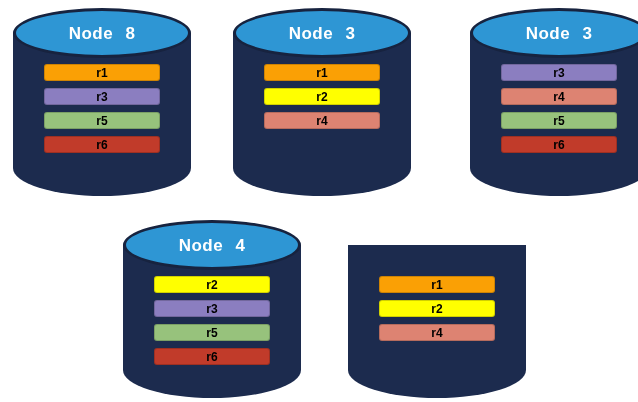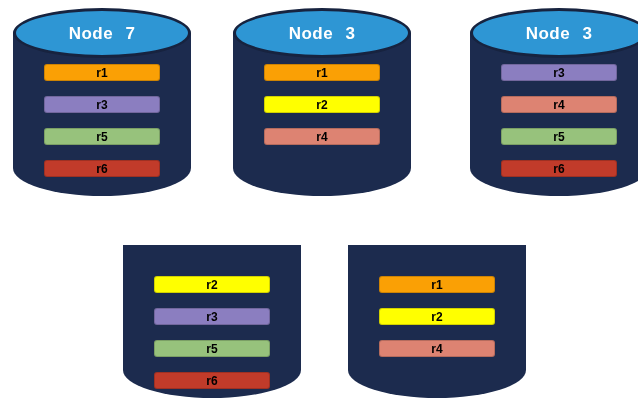--- a/index.html
+++ b/index.html
@@ -61,21 +61,21 @@
   }
   .bars {
     position: absolute;
     top: 56px;
     left: 0;
     right: 0;
     z-index: 3;
     display: flex;
     flex-direction: column;
     align-items: center;
-    gap: 15px;
+    gap: 7px;
   }
   .bar {
     width: 116px;
     height: 17px;
     box-sizing: border-box;
     border-radius: 3px;
     border: 1px solid rgba(0,0,0,0.18);
     display: flex;
     align-items: center;
     justify-content: center;
@@ -88,21 +88,21 @@
   }
 </style>
 </head>
 <body>
 
 <div class="canvas">
 
   <div class="cylinder row-top pos-1">
     <div class="cyl-body"></div>
     <div class="cyl-top">
-      <span class="node-label">Node 7</span>
+      <span class="node-label">Node 8</span>
     </div>
     <div class="bars">
         <div class="bar" style="background: rgb(250, 160, 5);">
           <span>r1</span>
         </div>
         <div class="bar" style="background: rgb(139, 126, 192);">
           <span>r3</span>
         </div>
         <div class="bar" style="background: rgb(151, 194, 124);">
           <span>r5</span>
@@ -147,20 +147,23 @@
           <span>r5</span>
         </div>
         <div class="bar" style="background: rgb(193, 59, 42);">
           <span>r6</span>
         </div>
       </div>
   </div>
 
   <div class="cylinder row-bottom pos-4">
     <div class="cyl-body"></div>
+    <div class="cyl-top">
+      <span class="node-label">Node 4</span>
+    </div>
     <div class="bars">
         <div class="bar" style="background: rgb(255, 255, 0);">
           <span>r2</span>
         </div>
         <div class="bar" style="background: rgb(139, 126, 192);">
           <span>r3</span>
         </div>
         <div class="bar" style="background: rgb(151, 194, 124);">
           <span>r5</span>
         </div>

